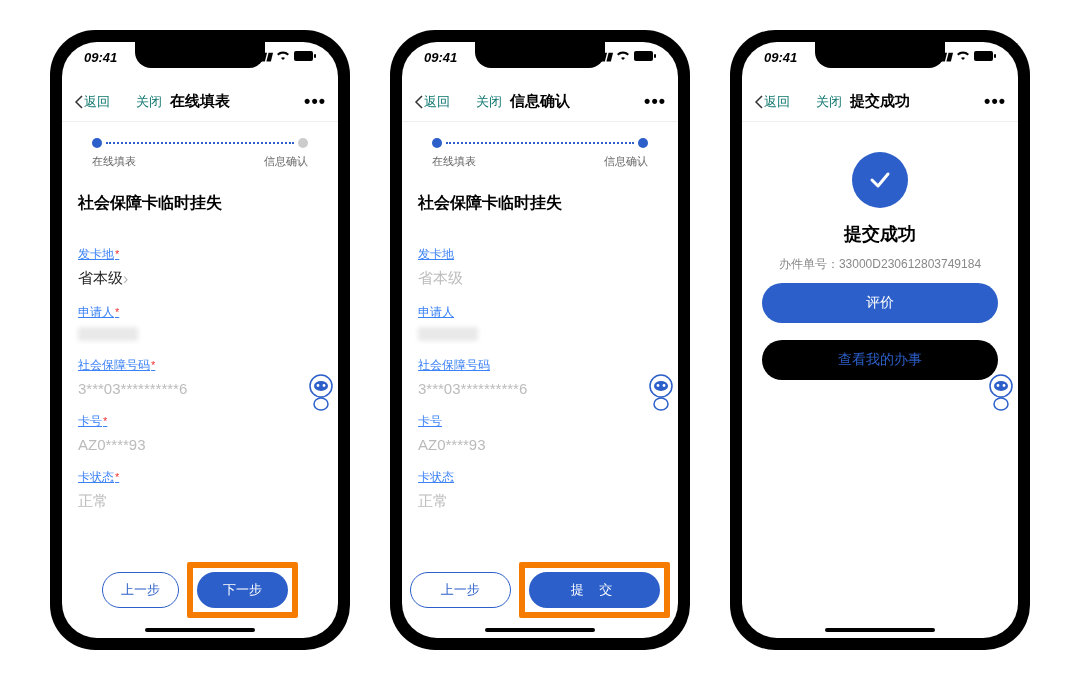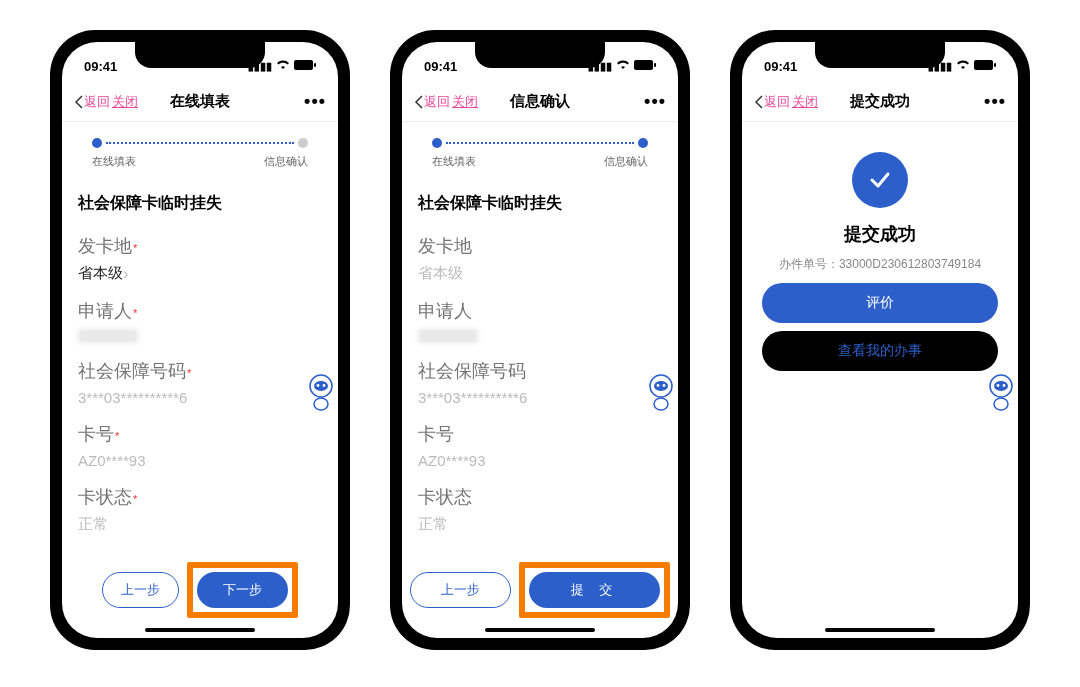--- a/index.html
+++ b/index.html
@@ -37,38 +37,39 @@
       transform: translateX(-50%);
       width: 130px;
       height: 26px;
       background: #000;
       border-radius: 0 0 16px 16px;
       z-index: 10;
     }
     .statusbar {
       height: 40px;
       display: flex;
-      align-items: center;
+      align-items: flex-start;
       justify-content: space-between;
       padding: 8px 22px 0;
       font-size: 13px;
       font-weight: 600;
+      font-style: italic;
     }
     .status-icons { display: flex; gap: 4px; align-items: center; font-size: 11px; }
     .navbar {
       height: 40px;
       display: flex;
       align-items: center;
       padding: 0 12px;
       border-bottom: 0.5px solid #eee;
       position: relative;
     }
-    .nav-left { display: flex; align-items: center; gap: 2px; font-size: 13px; color: #ec4899; }
+    .nav-left { display: flex; align-items: center; gap: 2px; font-size: 13px; color: #0f766e; }
     .nav-back { display: flex; align-items: center; }
-    .nav-close { margin-left: 0; text-decoration: underline; }
+    .nav-close { margin-left: 24px; }
     .nav-title {
       position: absolute;
       left: 50%;
       transform: translateX(-50%);
       font-size: 15px;
       font-weight: 600;
     }
     .nav-more {
       margin-left: auto;
       font-size: 18px;
@@ -99,27 +100,28 @@
       color: #666;
     }
     .content {
       flex: 1;
       overflow: hidden;
       padding: 0 16px;
     }
     .section-title {
       font-size: 16px;
       font-weight: 600;
-      margin: 12px 0 14px;
+      margin: 12px 0 26px;
     }
     .field { padding: 6px 0 10px; }
     .field-label {
-      font-size: 18px;
-      color: #737373;
+      font-size: 12px;
+      color: #3b82f6;
       margin-bottom: 6px;
+      text-decoration: underline;
     }
     .field-label .req::after {
       content: "*";
       color: #e33;
       margin-left: 1px;
       font-size: 11px;
     }
     .field-value {
       font-size: 15px;
       color: #333;
@@ -206,21 +208,21 @@
     .success-title { font-size: 18px; font-weight: 600; margin-bottom: 10px; }
     .case-no { font-size: 12px; color: #888; margin-bottom: 10px; }
     .wide-btn {
       width: 100%;
       height: 40px;
       border-radius: 20px;
       display: flex;
       align-items: center;
       justify-content: center;
       font-size: 14px;
-      margin-bottom: 8px;
+      margin-bottom: 17px;
     }
     .wide-primary { background: #2c5fc9; color: #fff; }
     .wide-secondary { background: #000000; color: #2c5fc9; }
   </style>
 </head>
 <body>
 
 <div class="phone">
   <div class="screen">
     <div class="notch"></div>

